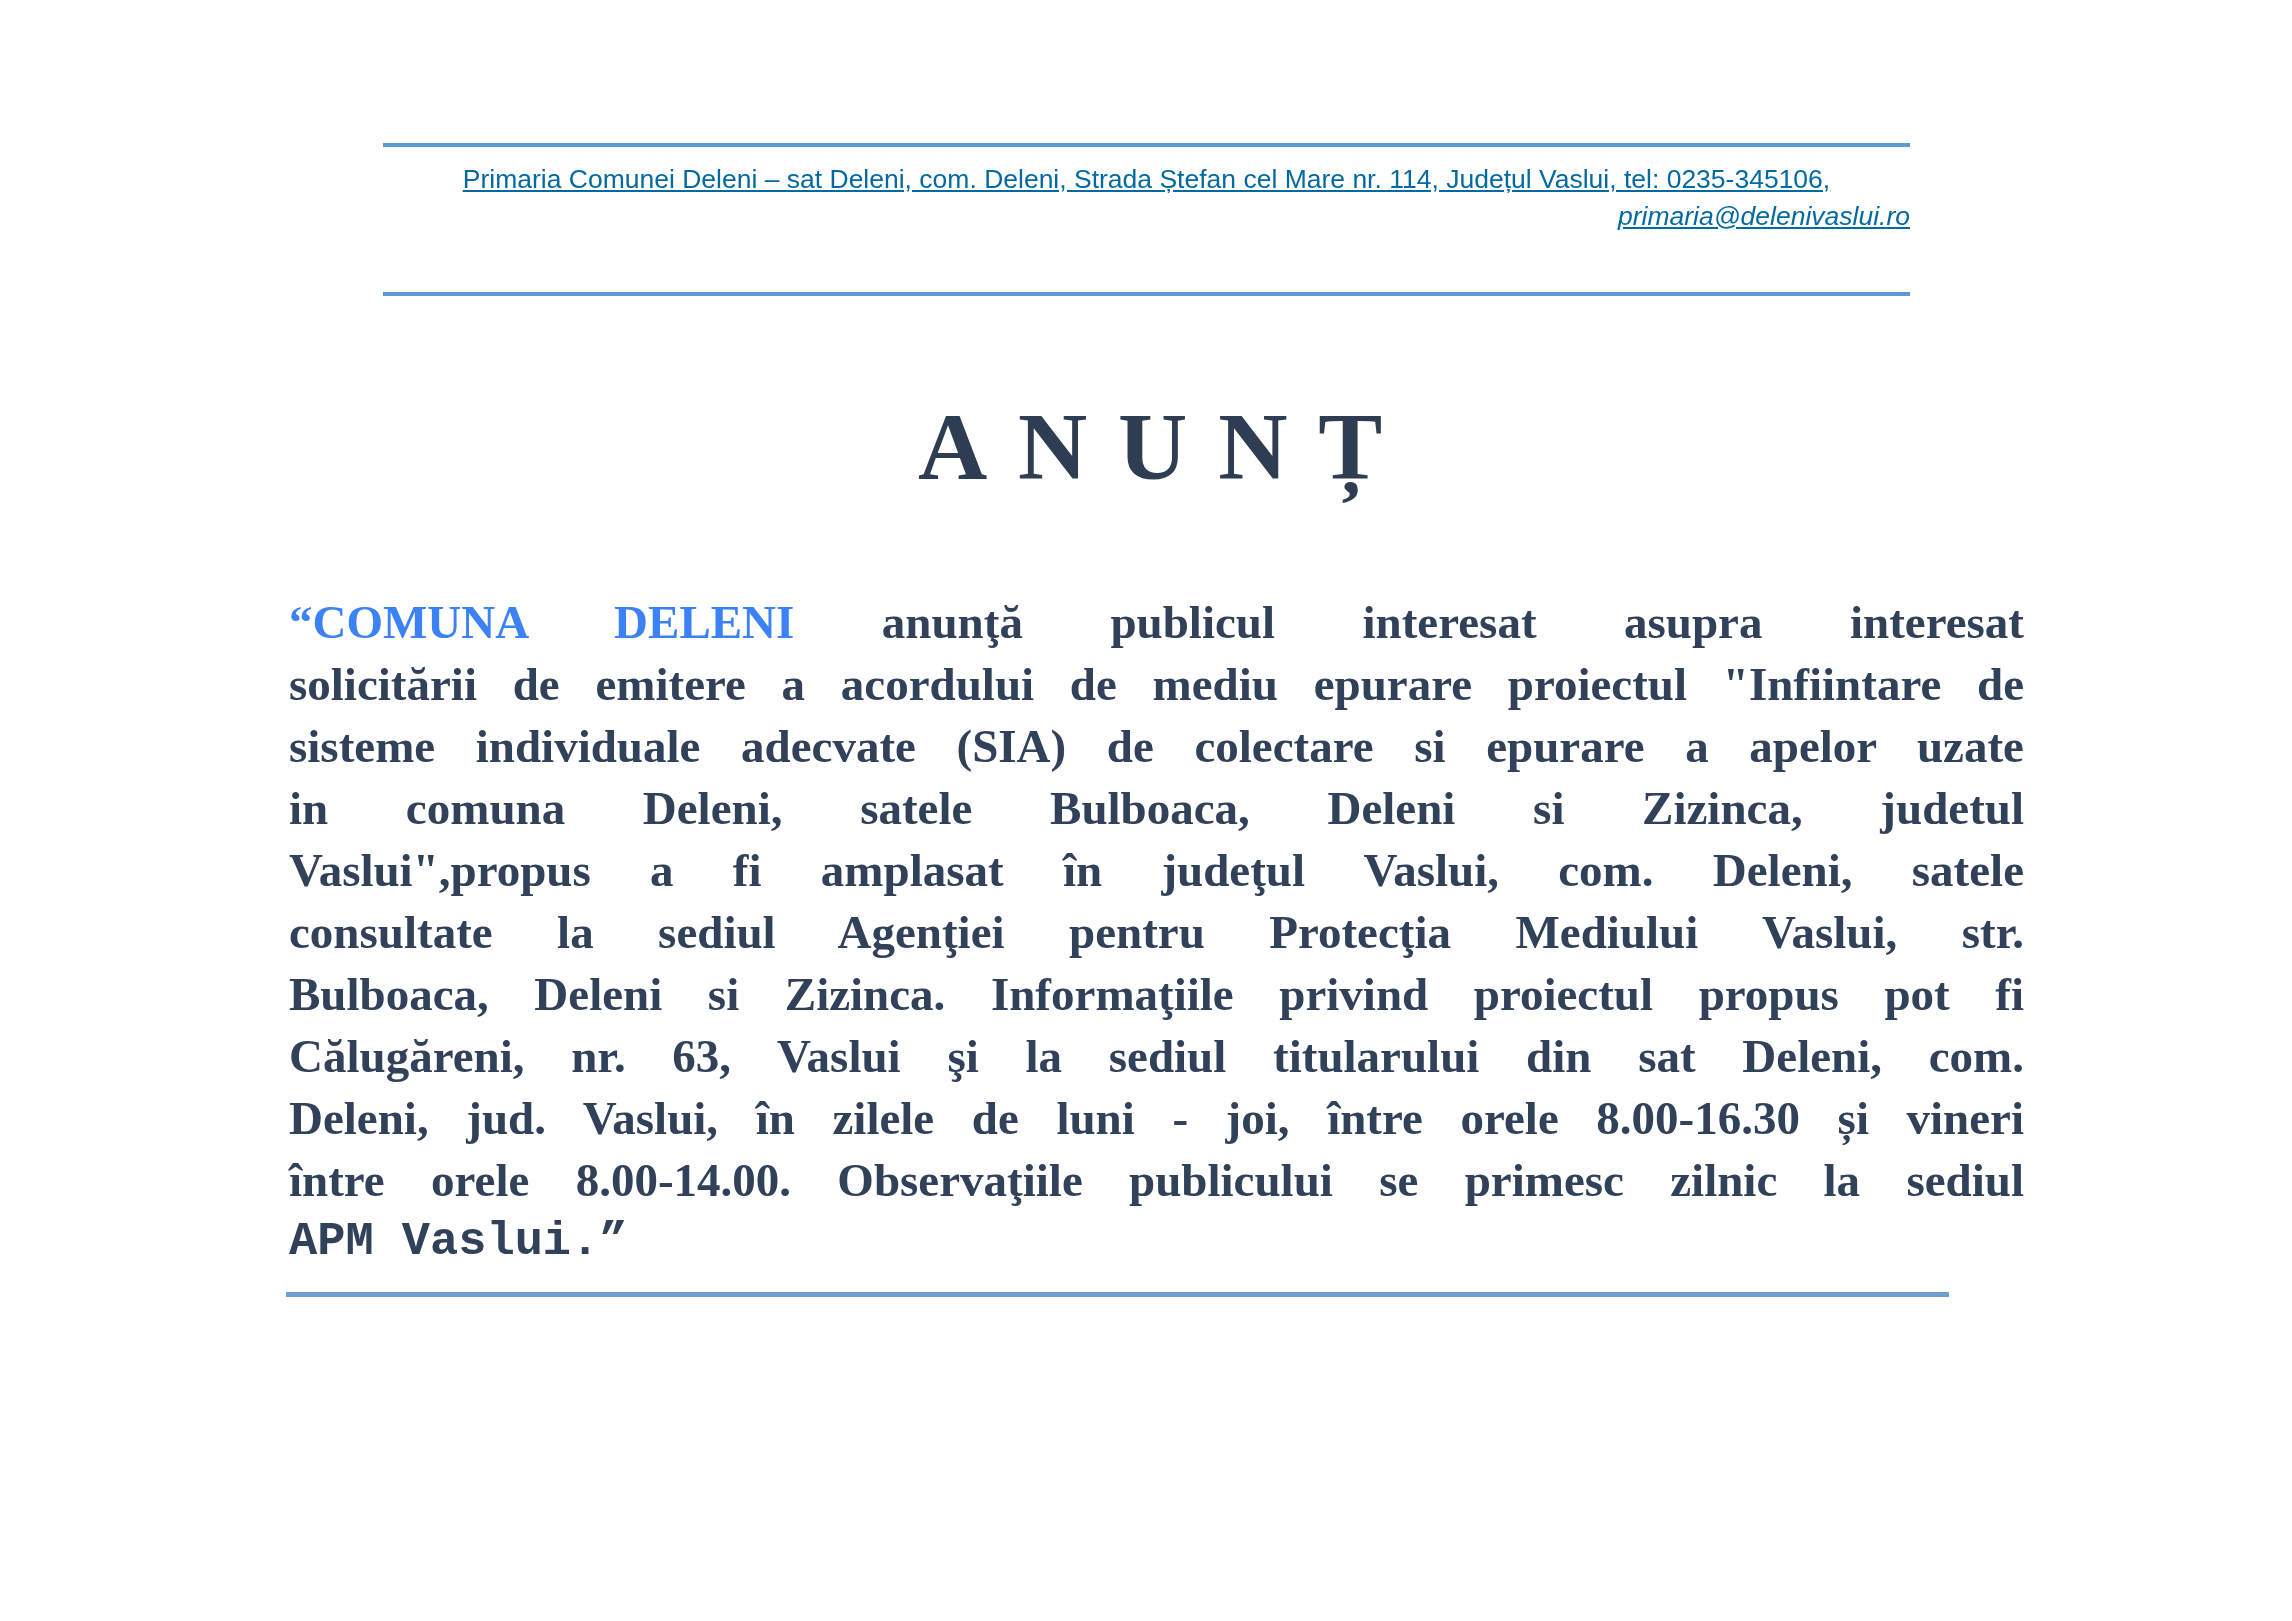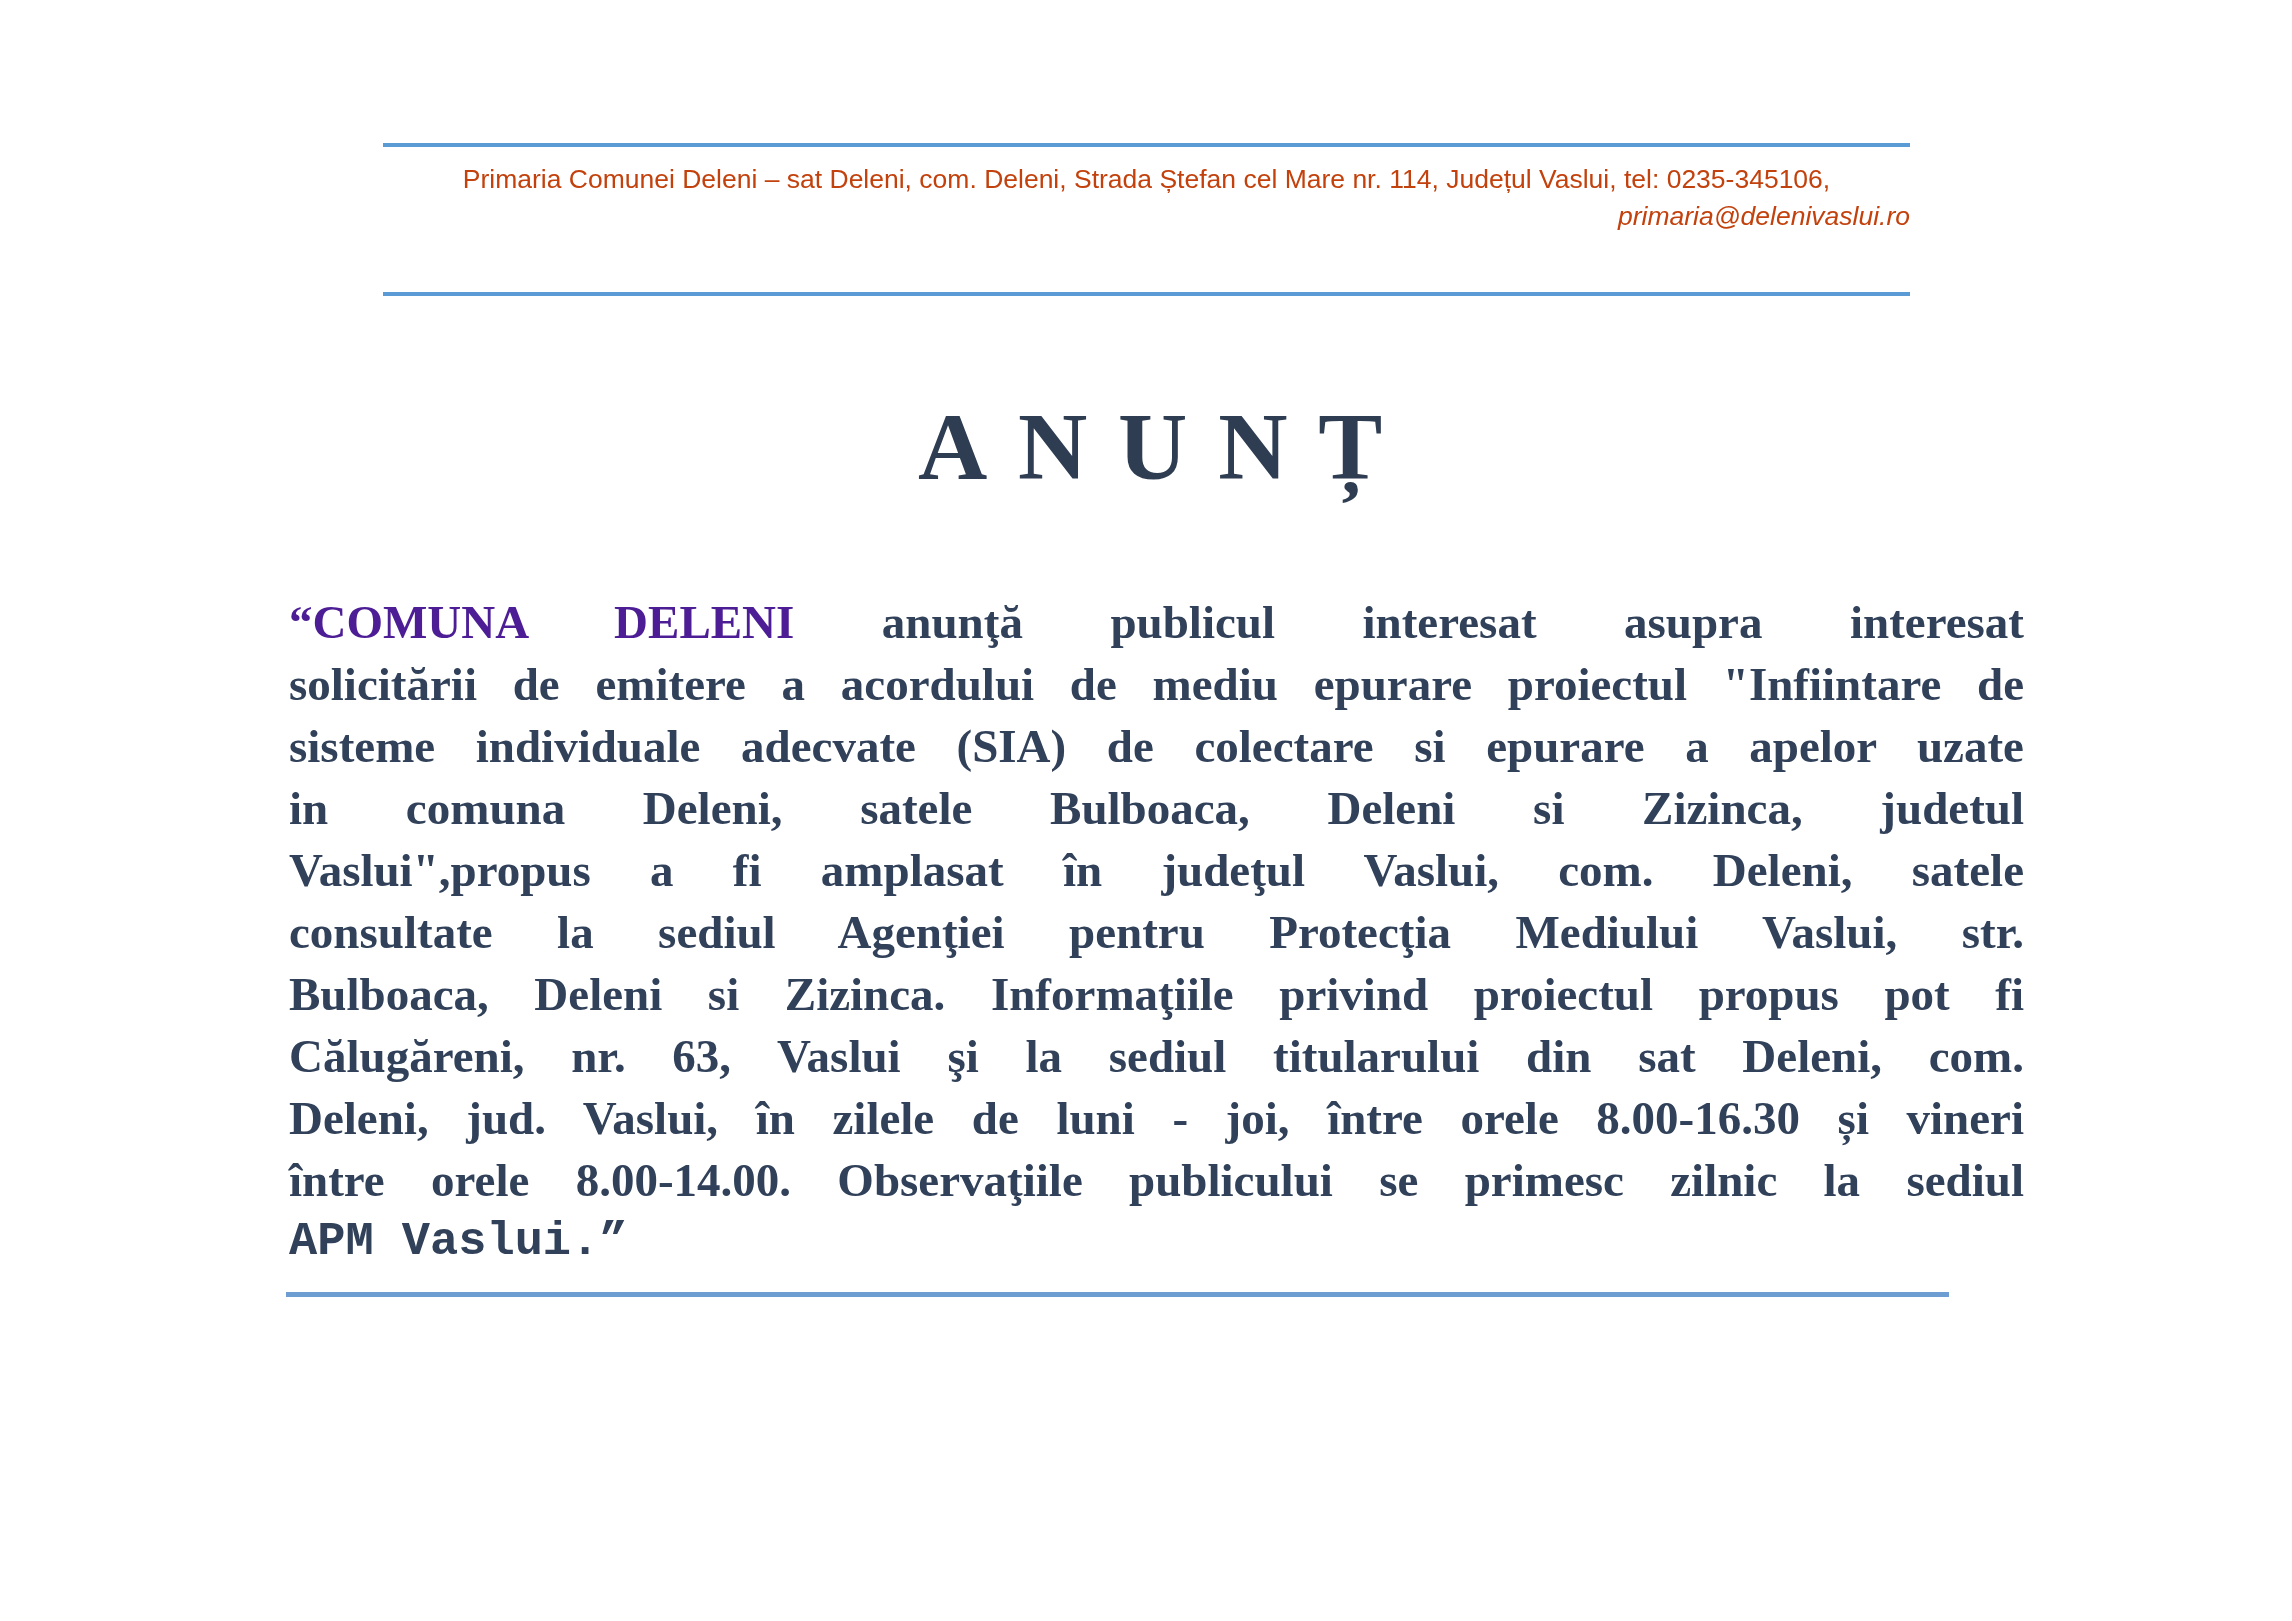--- a/index.html
+++ b/index.html
@@ -28,24 +28,25 @@
     background: #5b9bd5;
   }
   .rule-top { top: 0; }
   .rule-bottom { bottom: 0; }
   .letterhead-text {
     position: absolute;
     top: 17.6px;
     left: 0;
     width: 100%;
     text-align: center;
-    color: #c2410c;
+    color: #0369a1;
     font-family: "Liberation Sans", "DejaVu Sans", sans-serif;
     font-size: 26.5px;
     line-height: 37px;
+    text-decoration: underline;
   }
   .letterhead-email { font-style: italic; text-align: right; }
 
   
   .title {
     position: absolute;
     top: 376px;
     left: 7px;
     width: 100%;
     margin: 12px;
@@ -72,21 +73,21 @@
   }
   .line {
     text-align: justify;
     text-align-last: justify;
     white-space: normal;
   }
   .line:last-child {
     text-align-last: left;
     font-family: Liberation Mono, monospace;
   }
-  .lead { color: #4c1d95; }
+  .lead { color: #3b82f6; }
 
   .closing-rule {
     position: absolute;
     left: 286px;
     top: 1292px;
     width: 1663px;
     height: 4.9px;
     background: #6d9dd1;
   }
 </style>

